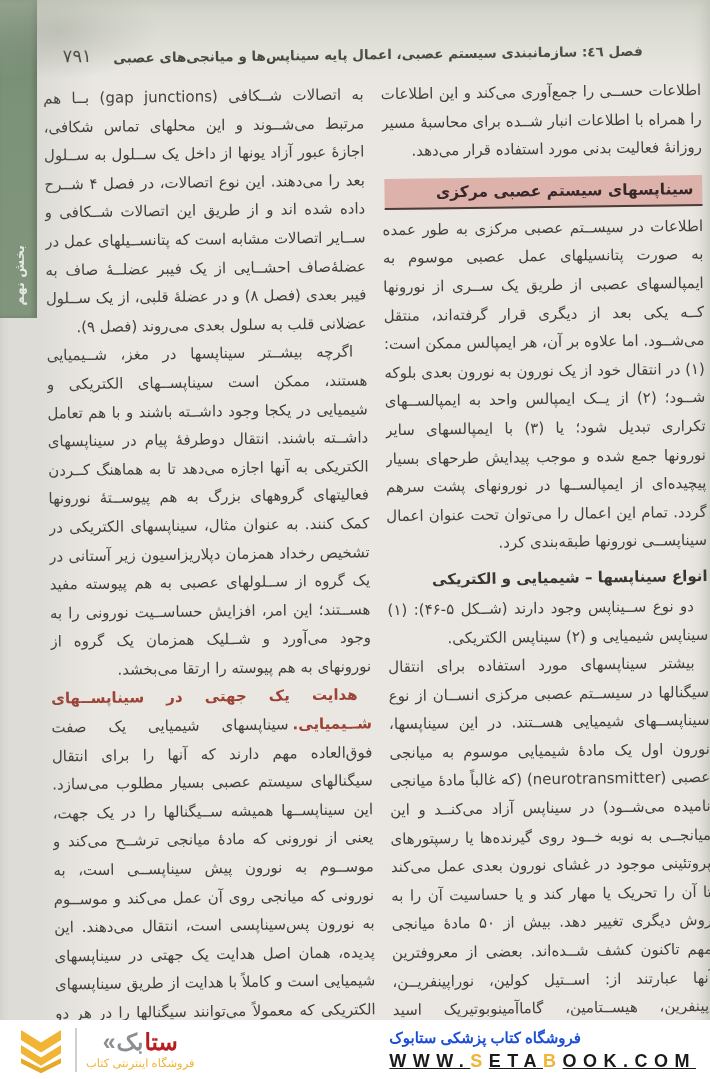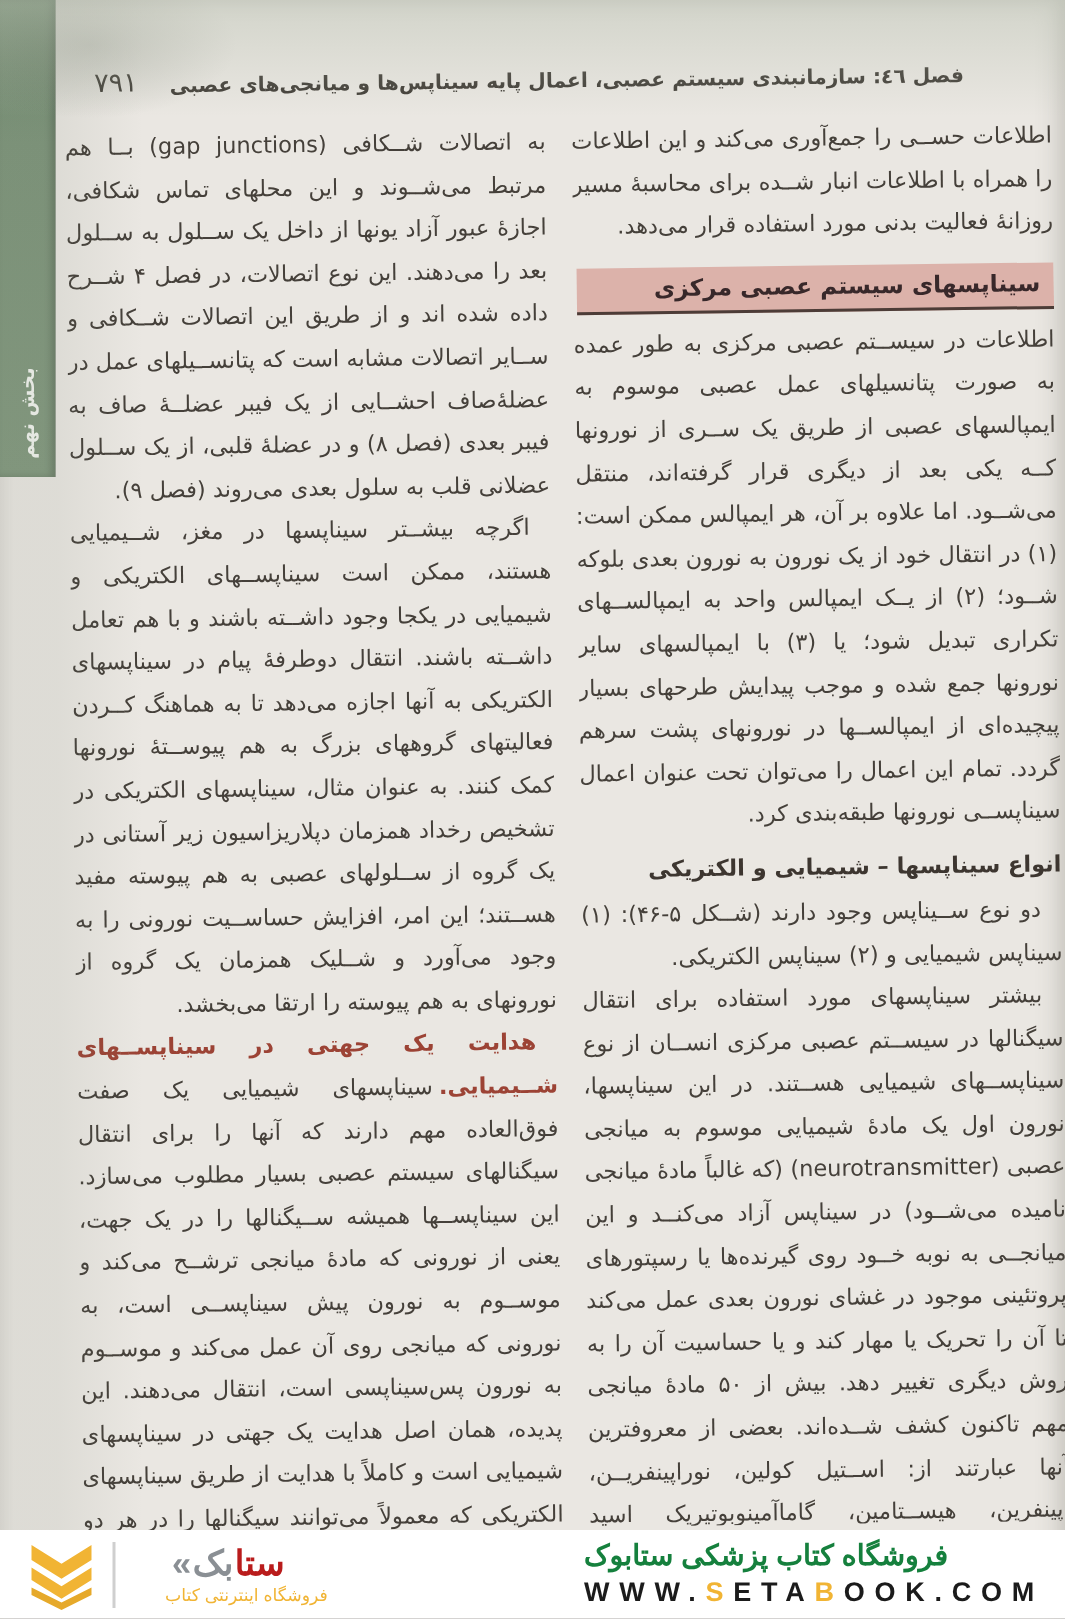--- a/index.html
+++ b/index.html
@@ -57,28 +57,28 @@
   .footer{
     position:absolute;left:0;right:0;bottom:0;height:59px;background:#ffffff;z-index:5;
     display:flex;align-items:center;justify-content:space-between;
     font-family:"Liberation Sans",sans-serif;
   }
   .footer-logo{display:flex;align-items:center;gap:9px;padding-left:16px;}
   .logo-text{display:flex;flex-direction:column;align-items:center;}
   .wordmark{display:flex;flex-direction:row;align-items:baseline;font-weight:bold;font-size:23px;line-height:24px;gap:1px;}
   .wm-guillemet,.wm-gray{color:#8a8f94;}
   .wm-gold{color:#b91c1c;}
-  .logo-tagline{color:#f1b434;font-size:11.5px;margin-top:2px;margin-left:24px;}
+  .logo-tagline{color:#f1b434;font-size:11.5px;margin-top:2px;}
   .logo-divider{width:2px;height:44px;background:#cfcfcf;}
   .chevron-icon{width:50px;height:50px;display:block;}
   .footer-contact{display:flex;flex-direction:column;align-items:flex-end;padding-right:14px;direction:rtl;}
-  .store-name{font-size:19px;font-weight:bold;color:#15803d;line-height:22px;}
+  .store-name{font-size:15px;font-weight:bold;color:#1d4ed8;line-height:22px;}
   .site-url{direction:ltr;font-size:18px;font-weight:bold;letter-spacing:6.5px;line-height:24px;color:#1b1b1b;white-space:nowrap;}
   .u-gold{color:#f1b434;}
-  .u-dark{color:#1b1b1b;}
+  .u-dark{color:#1b1b1b;text-decoration:underline;}
 </style>
 </head>
 <body>
 
 <div class="page">
 
   <div class="section-tab">
     <span class="tab-text">بخش نهم</span>
   </div>
 

